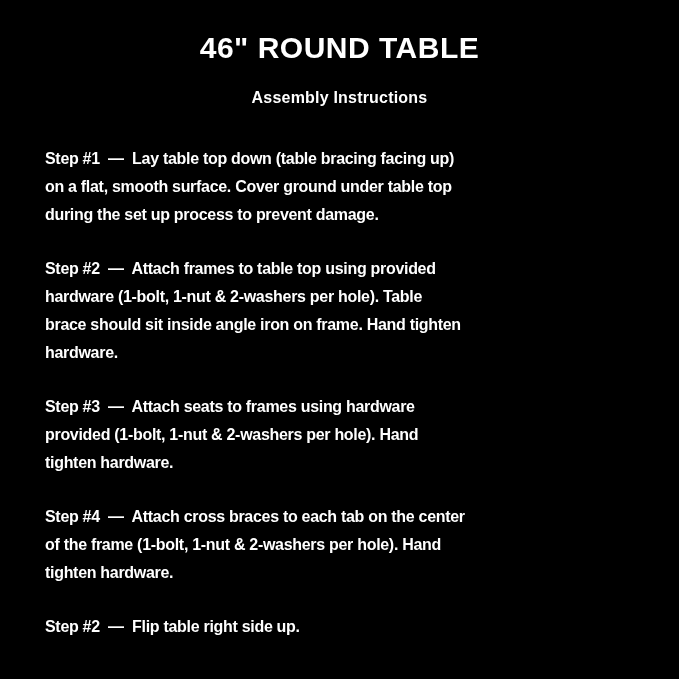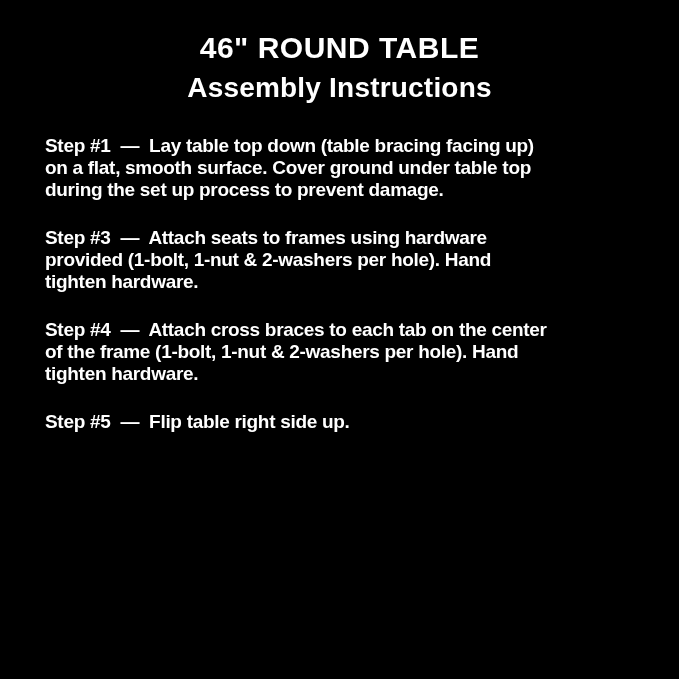--- a/index.html
+++ b/index.html
@@ -21,52 +21,56 @@
   }
   .title {
     margin: 0;
     text-align: center;
     font-size: 30px;
     line-height: 36px;
     letter-spacing: 0.5px;
     white-space: pre;
   }
   .subtitle {
-    margin: 9px 0 0 0;
+    margin: 19px 0 0 0;
     text-align: center;
-    font-size: 28px;
+    font-size: 16px;
     line-height: 26px;
     letter-spacing: 0.2px;
     white-space: pre;
   }
   .steps {
     margin-top: 34px;
     padding-left: 45px;
     padding-right: 20px;
   }
   .step {
     margin: 0 0 26px 0;
-    font-size: 19px;
-    line-height: 22px;
+    font-size: 16px;
+    line-height: 28px;
     letter-spacing: -0.3px;
     white-space: pre;
   }
 </style>
 </head>
 <body>
 
 <div class="poster">
   <h1 class="title">46" ROUND TABLE</h1>
   <h2 class="subtitle">Assembly Instructions</h2>
 
   <div class="steps">
     <p class="step">Step #1  —  Lay table top down (table bracing facing up)
 on a flat, smooth surface. Cover ground under table top
 during the set up process to prevent damage.</p>
+    <p class="step">Step #2  —  Attach frames to table top using provided
+hardware (1-bolt, 1-nut &amp; 2-washers per hole). Table
+brace should sit inside angle iron on frame. Hand tighten
+hardware.</p>
     <p class="step">Step #3  —  Attach seats to frames using hardware
 provided (1-bolt, 1-nut &amp; 2-washers per hole). Hand
 tighten hardware.</p>
     <p class="step">Step #4  —  Attach cross braces to each tab on the center
 of the frame (1-bolt, 1-nut &amp; 2-washers per hole). Hand
 tighten hardware.</p>
-    <p class="step">Step #5  —  Flip table right side up.</p>
+    <p class="step">Step #2  —  Flip table right side up.</p>
   </div>
 </div>
 
 </body></html>

